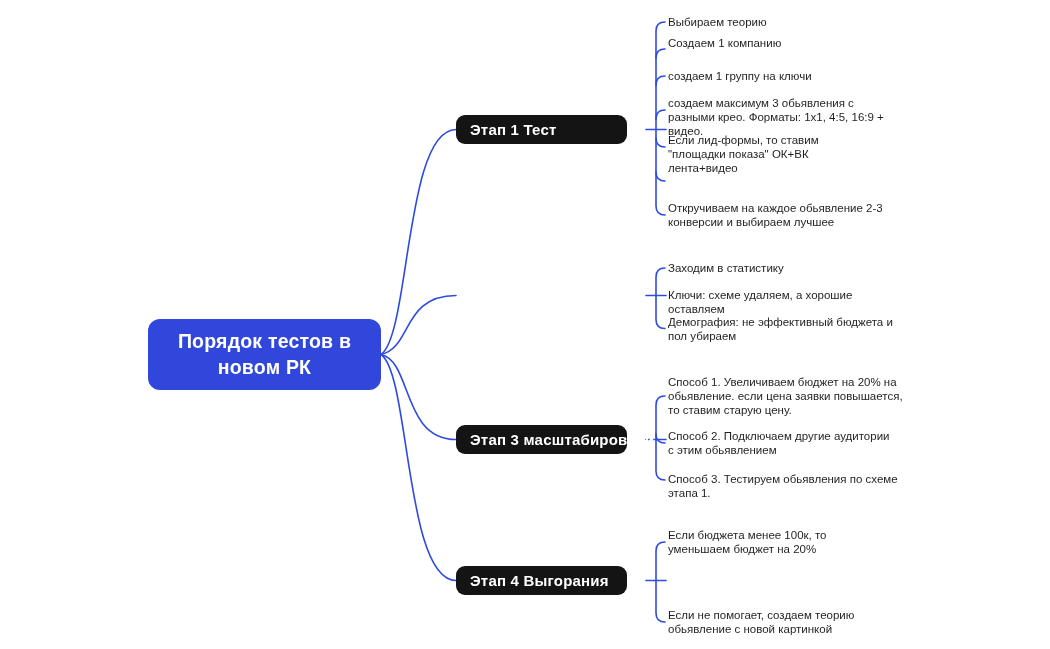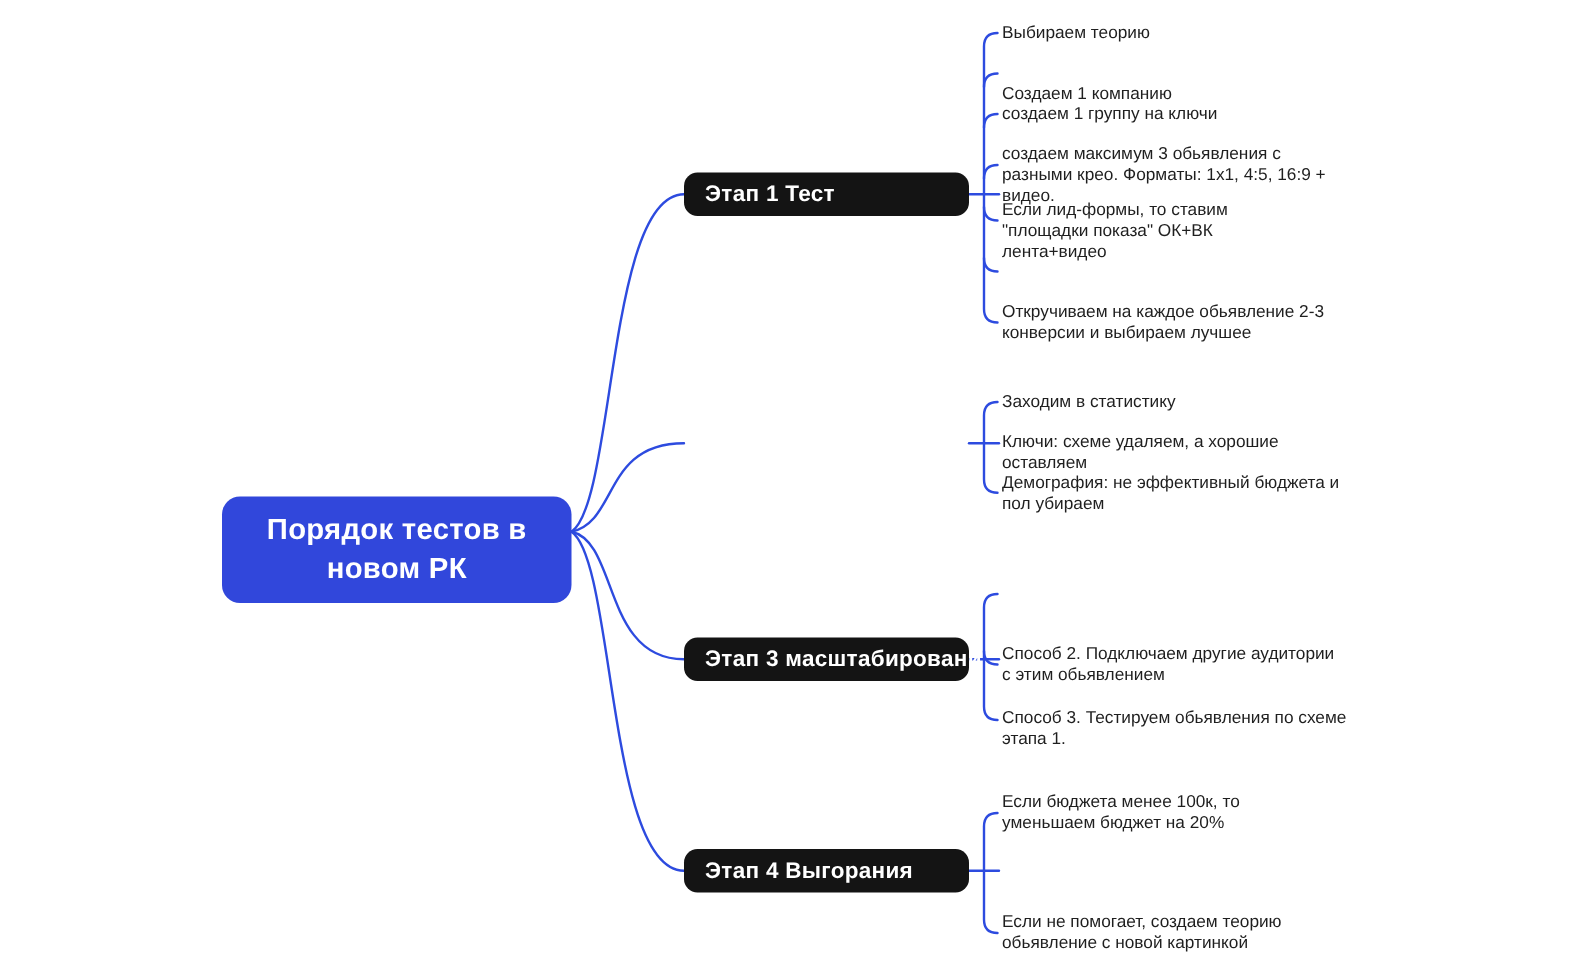--- a/index.html
+++ b/index.html
@@ -32,25 +32,24 @@
     left:148px;top:319px;width:233px;height:71px;
     background:var(--root-bg);
     border-radius:12px;
     color:var(--root-text);
     display:flex;align-items:center;justify-content:center;
     text-align:center;
     font-size:19.5px;font-weight:bold;line-height:1.32;
     padding:0 16px;
     letter-spacing:.2px;
     cursor:pointer;
-    margin-top:12px;
   }
   .stage-node{
     position:absolute;
-    left:456px;width:190px;height:29px;
+    left:456px;width:171px;height:29px;
     background:var(--stage-bg);
     border-radius:9px;
     color:var(--stage-text);
     display:flex;align-items:center;
     padding:0 14px;
     font-size:15px;font-weight:bold;
     white-space:nowrap;
     letter-spacing:.2px;
     cursor:pointer;
   }
@@ -95,29 +94,30 @@
     <path d="M665 542 Q656 542 656 551 L656 613 Q656 622 665 622"></path>
   </svg>
 
   <div class="root-node">Порядок тестов в новом РК</div>
 
   <div class="stage-node" style="top:115px">Этап 1 Тест</div>
   <div class="stage-node" style="top:425px">Этап 3 масштабировани</div>
   <div class="stage-node" style="top:566px">Этап 4 Выгорания</div>
 
   <div class="leaf" style="top:15px">Выбираем теорию</div>
-  <div class="leaf" style="top:56px">Создаем 1 компанию</div>
+  <div class="leaf" style="top:36px">Создаем 1 компанию</div>
   <div class="leaf" style="top:69px">создаем 1 группу на ключи</div>
   <div class="leaf" style="top:96px">создаем максимум 3 обьявления с разными крео. Форматы: 1х1, 4:5, 16:9 + видео.</div>
   <div class="leaf" style="top:133px;max-width:205px">Если лид-формы, то ставим "площадки показа" ОК+ВК лента+видео</div>
   <div class="leaf" style="top:201px;max-width:215px">Откручиваем на каждое обьявление 2-3 конверсии и выбираем лучшее</div>
 
   <div class="leaf" style="top:261px">Заходим в статистику</div>
   <div class="leaf" style="top:288px">Ключи: схеме удаляем, а хорошие оставляем</div>
   <div class="leaf" style="top:315px">Демография: не эффективный бюджета и пол убираем</div>
 
+  <div class="leaf" style="top:375px">Способ 1. Увеличиваем бюджет на 20% на обьявление. если цена заявки повышается, то ставим старую цену.</div>
   <div class="leaf" style="top:429px;max-width:225px">Способ 2. Подключаем другие аудитории с этим обьявлением</div>
   <div class="leaf" style="top:472px">Способ 3. Тестируем обьявления по схеме этапа 1.</div>
 
   <div class="leaf" style="top:528px;max-width:210px">Если бюджета менее 100к, то уменьшаем бюджет на 20%</div>
   <div class="leaf" style="top:608px;max-width:228px">Если не помогает, создаем теорию обьявление с новой картинкой</div>
 
 </div>
 
 </body></html>

